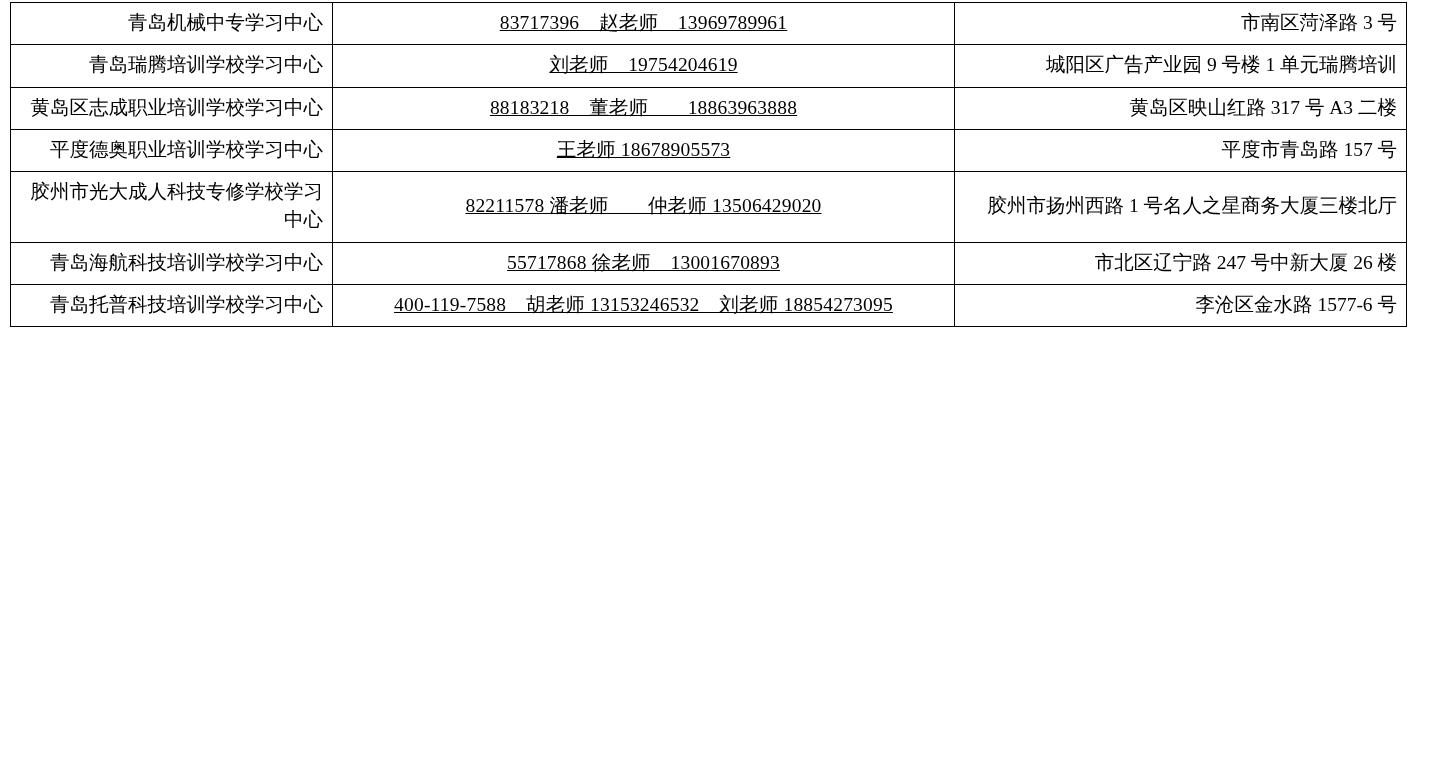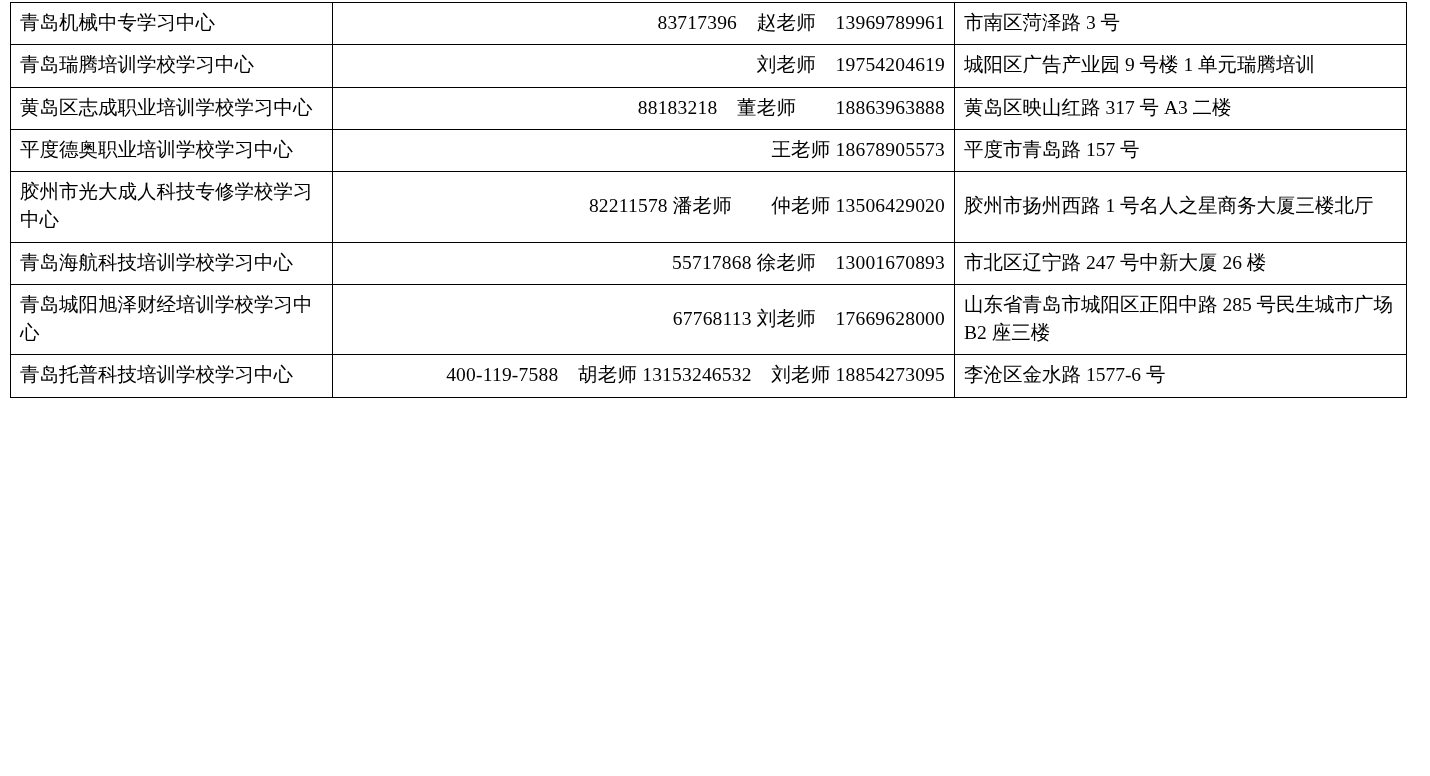--- a/index.html
+++ b/index.html
@@ -35,24 +35,25 @@
     border: 1.2px solid #000000;
     padding: 0;
     vertical-align: middle;
     line-height: 1.45;
   }
   .cell {
     padding: 6px 9px 7px 9px;
     box-sizing: border-box;
   }
   .c-center {
-    text-align: left;
+    text-align: right;
   }
   .c-left {
-    text-align: right;
+    text-align: center;
+    text-decoration: underline;
   }
   
   .num { font-family: "Liberation Serif", serif; letter-spacing: 0.2px; }
 </style>
 </head>
 <body>
 
 <div class="page">
   <table class="doc-table">
     <colgroup>
@@ -122,31 +123,20 @@
           </td>
         <td>
             <div class="cell c-left num">55717868 徐老师　13001670893</div>
           </td>
         <td>
             <div class="cell c-center">市北区辽宁路 247 号中新大厦 26 楼</div>
           </td>
       </tr>
       <tr>
         <td>
-            <div class="cell c-center">青岛城阳旭泽财经培训学校学习中心</div>
-          </td>
-        <td>
-            <div class="cell c-left num">67768113 刘老师　17669628000</div>
-          </td>
-        <td>
-            <div class="cell c-center">山东省青岛市城阳区正阳中路 285 号民生城市广场 B2 座三楼</div>
-          </td>
-      </tr>
-      <tr>
-        <td>
             <div class="cell c-center">青岛托普科技培训学校学习中心</div>
           </td>
         <td>
             <div class="cell c-left num">400-119-7588　胡老师 13153246532　刘老师 18854273095</div>
           </td>
         <td>
             <div class="cell c-center">李沧区金水路 1577-6 号</div>
           </td>
       </tr>
     </tbody>

